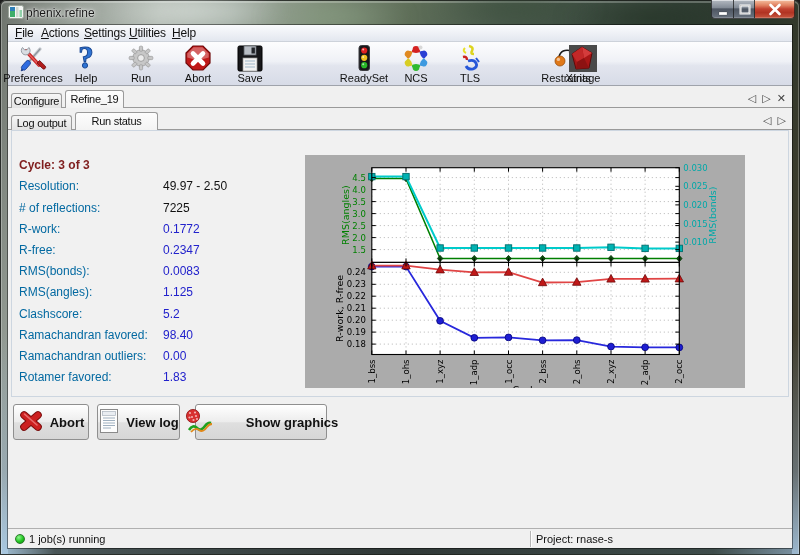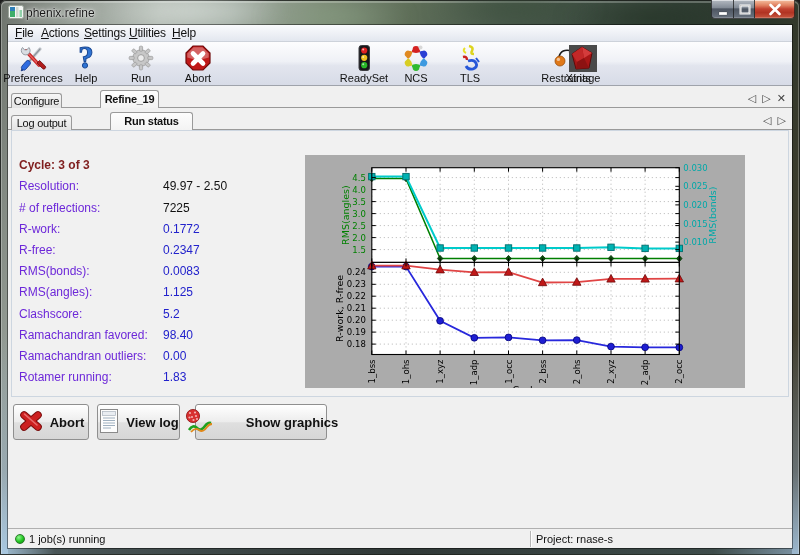--- a/index.html
+++ b/index.html
@@ -41,32 +41,32 @@
     background:linear-gradient(#fdfdfe 0%,#eff1f6 45%,#e2e5ee 55%,#d7dbe7 100%);
     border-bottom:1px solid #9fa3ab;}
   .tool-item{position:absolute;top:0;width:64px;height:44px;text-align:center;}
   .tool-item .ticon{display:block;margin:2px auto 0;width:30px;height:29px;}
   .tool-item .tlabel{display:block;font-size:11px;line-height:11px;color:#111;white-space:nowrap;}
 
   .tabbar{position:absolute;left:0;width:784px;height:19px;background:#f0f0f0;}
   .tabbar .baseline{position:absolute;left:0;bottom:0;width:100%;height:1px;background:#9a9a9a;}
   .tab{position:absolute;bottom:0;border:1px solid #9a9a9a;border-bottom:none;border-radius:3px 3px 0 0;
     font-size:11px;letter-spacing:-0.25px;text-align:center;color:#111;background:linear-gradient(#f6f6f6,#e3e3e3);height:15px;line-height:15px;}
-  .tab.active{background:linear-gradient(#fdfdfd,#f3f3f3);font-weight:bold;height:18px;line-height:17px;z-index:2;margin-left:35px;}
+  .tab.active{background:linear-gradient(#fdfdfd,#f3f3f3);font-weight:normal;height:18px;line-height:17px;z-index:2;}
   .tab-controls{position:absolute;right:6px;top:3px;display:flex;gap:6px;font-size:11px;color:#444;line-height:13px;}
   .tab-controls span{cursor:default;}
 
   .content-panel{position:absolute;left:3px;top:105px;width:778px;height:267px;background:#f1f1f1;
     border:1px solid #cdd6e0;}
   .section-head{position:absolute;left:3px;top:3px;right:4px;display:flex;align-items:center;}
   .section-head .txt{font-size:12px;color:#111;white-space:nowrap;}
   .section-head .rule{flex:1;height:1px;background:#c9c9c9;margin-left:5px;margin-top:1px;}
 
   .stat-row{position:absolute;font-size:12px;line-height:14px;}
-  .stat-row .lab{position:absolute;left:7px;top:0;color:#6d28d9;white-space:nowrap;}
+  .stat-row .lab{position:absolute;left:7px;top:0;color:#0369a1;white-space:nowrap;}
   .stat-row .val{position:absolute;left:151px;top:0;white-space:nowrap;}
   .stat-row.green .lab{color:#7f1d1d;font-weight:bold;}
   .val.black{color:#111;} .val.blue{color:#2222cc;}
 
   .chart-mount{position:absolute;left:293px;top:24px;width:440px;height:233px;}
 
   .btn-row{position:absolute;left:0;top:379px;height:36px;}
   .push-button{position:absolute;top:0;height:36px;border:1px solid #8f8f8f;border-radius:3px;
     background:linear-gradient(#ffffff,#ececec 50%,#dfdfdf 52%,#d6d6d6);
     display:flex;align-items:center;justify-content:center;gap:6px;font-size:13px;font-weight:bold;color:#111;white-space:nowrap;padding:0 4px;}
@@ -179,20 +179,34 @@
           <span class="ticon"><svg width="30" height="29" viewBox="0 0 30 29">
       <path d="M10 2 h10 l7 7 v10 l-7 7 h-10 l-7 -7 v-10 Z" fill="#c01818" stroke="#700c0c" stroke-width="1.2"></path>
       <path d="M10.5 3.2 h9 l6.2 6.2 v4 q-10.5 4 -21.4 0 v-4 Z" fill="rgba(255,255,255,.32)"></path>
       <g stroke="#fff" stroke-width="4.6" stroke-linecap="round">
                 <line x1="10" y1="9.5" x2="20" y2="19.5"></line>
                 <line x1="20" y1="9.5" x2="10" y2="19.5"></line>
               </g>
     </svg></span>
           <span class="tlabel">Abort</span>
         </div>
+        <div class="tool-item" style="left: 210px;">
+          <span class="ticon"><svg width="30" height="29" viewBox="0 0 30 29">
+      <rect x="3" y="2" width="24" height="25" rx="1.5" fill="#17171a" stroke="#000"></rect>
+      <rect x="9" y="2" width="12" height="9" fill="#b9bec5" stroke="#5c6066" stroke-width="0.8"></rect>
+      <rect x="16.5" y="3.5" width="3.4" height="6" fill="#23252a"></rect>
+      <rect x="8" y="14" width="14" height="13" fill="#f2f2f2" stroke="#9a9a9a" stroke-width="0.7"></rect>
+      <g stroke="#9fb6c8" stroke-width="1">
+                <line x1="10" y1="17" x2="20" y2="17"></line>
+                <line x1="10" y1="20" x2="20" y2="20"></line>
+                <line x1="10" y1="23" x2="20" y2="23"></line>
+              </g>
+    </svg></span>
+          <span class="tlabel">Save</span>
+        </div>
         <div class="tool-item" style="left: 324px;">
           <span class="ticon"><svg width="30" height="29" viewBox="0 0 30 29">
       <rect x="10" y="1.5" width="10.5" height="25" rx="2.5" fill="#17171a" stroke="#3c3c40"></rect>
       <circle cx="15.2" cy="6.5" r="3.1" fill="#e02020"></circle>
       <circle cx="15.2" cy="13.8" r="3.1" fill="#efc020"></circle>
       <circle cx="15.2" cy="21.2" r="3.1" fill="#28b828"></circle>
       <circle cx="14.2" cy="5.6" r="1" fill="rgba(255,255,255,.65)"></circle>
       <circle cx="14.2" cy="12.9" r="1" fill="rgba(255,255,255,.6)"></circle>
       <circle cx="14.2" cy="20.3" r="1" fill="rgba(255,255,255,.6)"></circle>
     </svg></span>
@@ -323,21 +337,21 @@
           </div>
           <div class="stat-row" style="top: 196.9px; left: 0px;">
             <span class="lab">Ramachandran favored:</span>
             <span class="val blue">98.40</span>
           </div>
           <div class="stat-row" style="top: 218.2px; left: 0px;">
             <span class="lab">Ramachandran outliers:</span>
             <span class="val blue">0.00</span>
           </div>
           <div class="stat-row" style="top: 239.4px; left: 0px;">
-            <span class="lab">Rotamer running:</span>
+            <span class="lab">Rotamer favored:</span>
             <span class="val blue">1.83</span>
           </div>
         </div>
       <div class="chart-mount" id="chart"><svg width="440" height="233" viewBox="0 0 440 233">
             <rect x="0" y="0" width="440" height="233" fill="#ababab"></rect>
             <rect x="66.8" y="12.7" width="307.5" height="94.7" fill="#ffffff"></rect>
             <line x1="66.8" y1="94.6" x2="374.3" y2="94.6" stroke="#b4b4b4" stroke-width="1" stroke-dasharray="1 3"></line>
             <line x1="66.8" y1="82.6" x2="374.3" y2="82.6" stroke="#b4b4b4" stroke-width="1" stroke-dasharray="1 3"></line>
             <line x1="66.8" y1="70.6" x2="374.3" y2="70.6" stroke="#b4b4b4" stroke-width="1" stroke-dasharray="1 3"></line>
             <line x1="66.8" y1="58.6" x2="374.3" y2="58.6" stroke="#b4b4b4" stroke-width="1" stroke-dasharray="1 3"></line>

